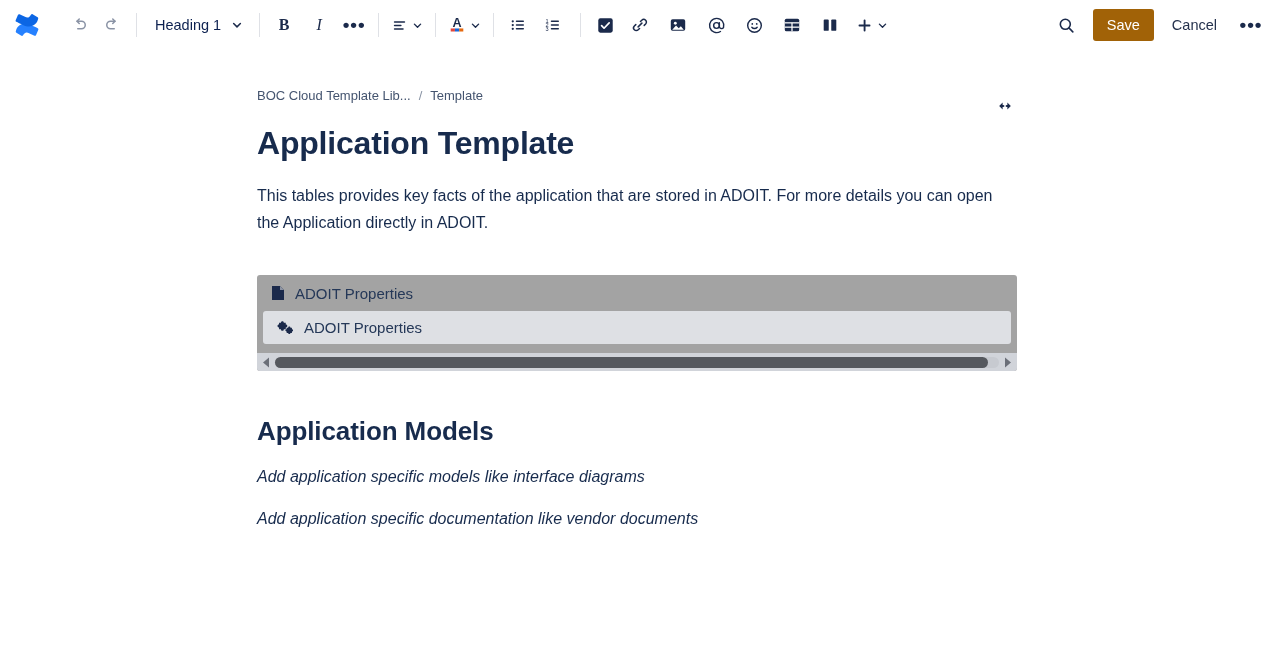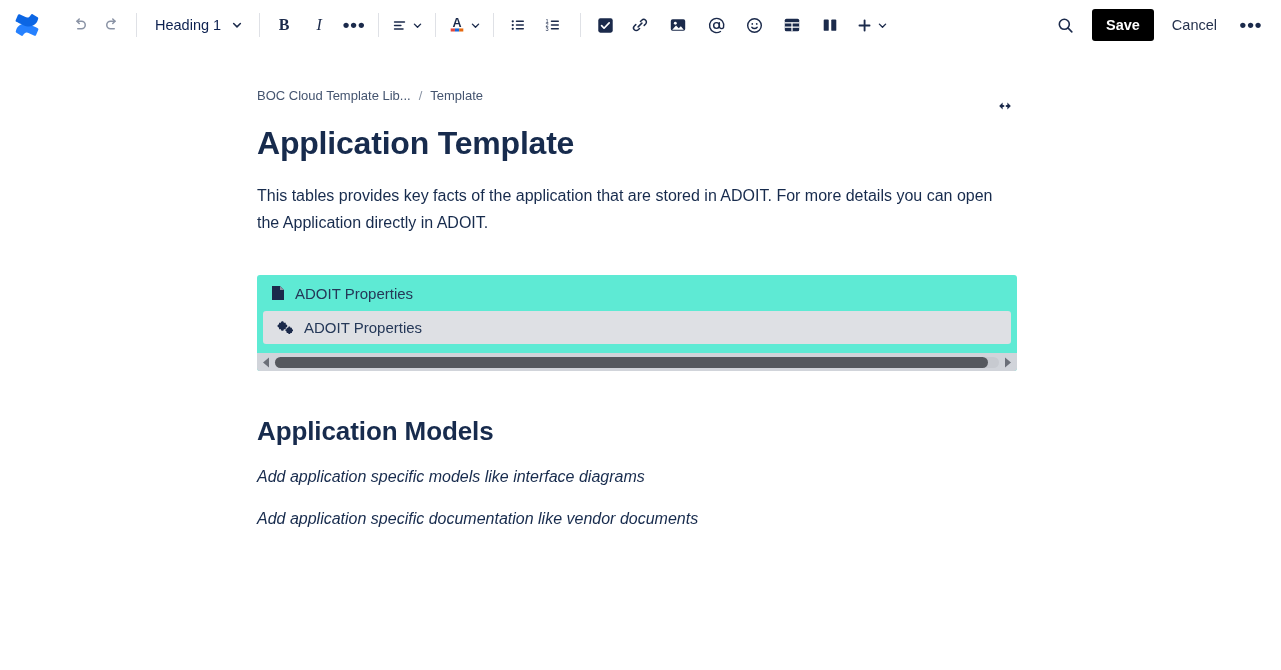--- a/index.html
+++ b/index.html
@@ -55,24 +55,24 @@
     height: 32px;
     border-radius: 3px;
     cursor: pointer;
     color: #0d2150;
     font-size: 14.5px;
   }
   .icon-gap { margin: 0 3px; }
   .grp { display: flex; align-items: center; }
   .spacer { flex: 1 1 auto; }
   .save-btn {
-    background: #000000;
+    background: #a16207;
     color: #ffffff;
     font-size: 14.5px;
-    font-weight: bold;
+    font-weight: normal;
     border: none;
     border-radius: 3px;
     height: 32px;
     padding: 0 14px;
     cursor: pointer;
     margin-left: 10px;
   }
   .cancel-btn {
     background: transparent;
     color: #25324d;
@@ -162,21 +162,21 @@
     font-size: 16px;
     line-height: 24px;
     color: #172b4d;
     font-style: italic;
   }
 
   
   .macro-panel {
     margin-top: 39px;
     width: 760px;
-    background: #5eead4;
+    background: #a3a3a3;
     border-radius: 3px;
     overflow: hidden;
     position: relative;
     cursor: pointer;
   }
   .macro-head {
     display: flex;
     align-items: center;
     gap: 10px;
     height: 36px;

